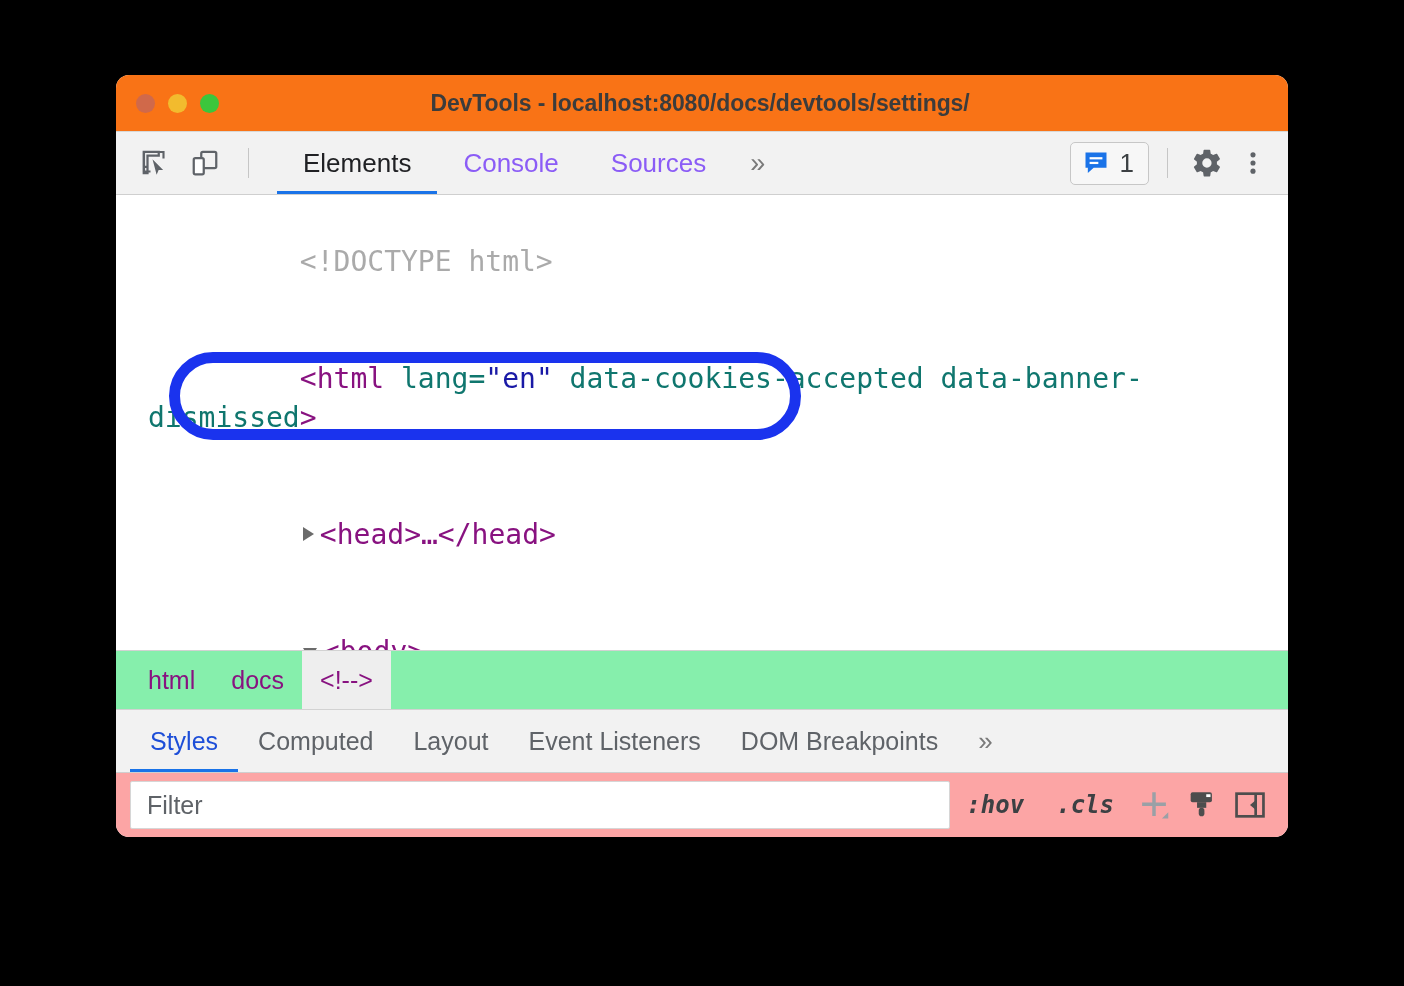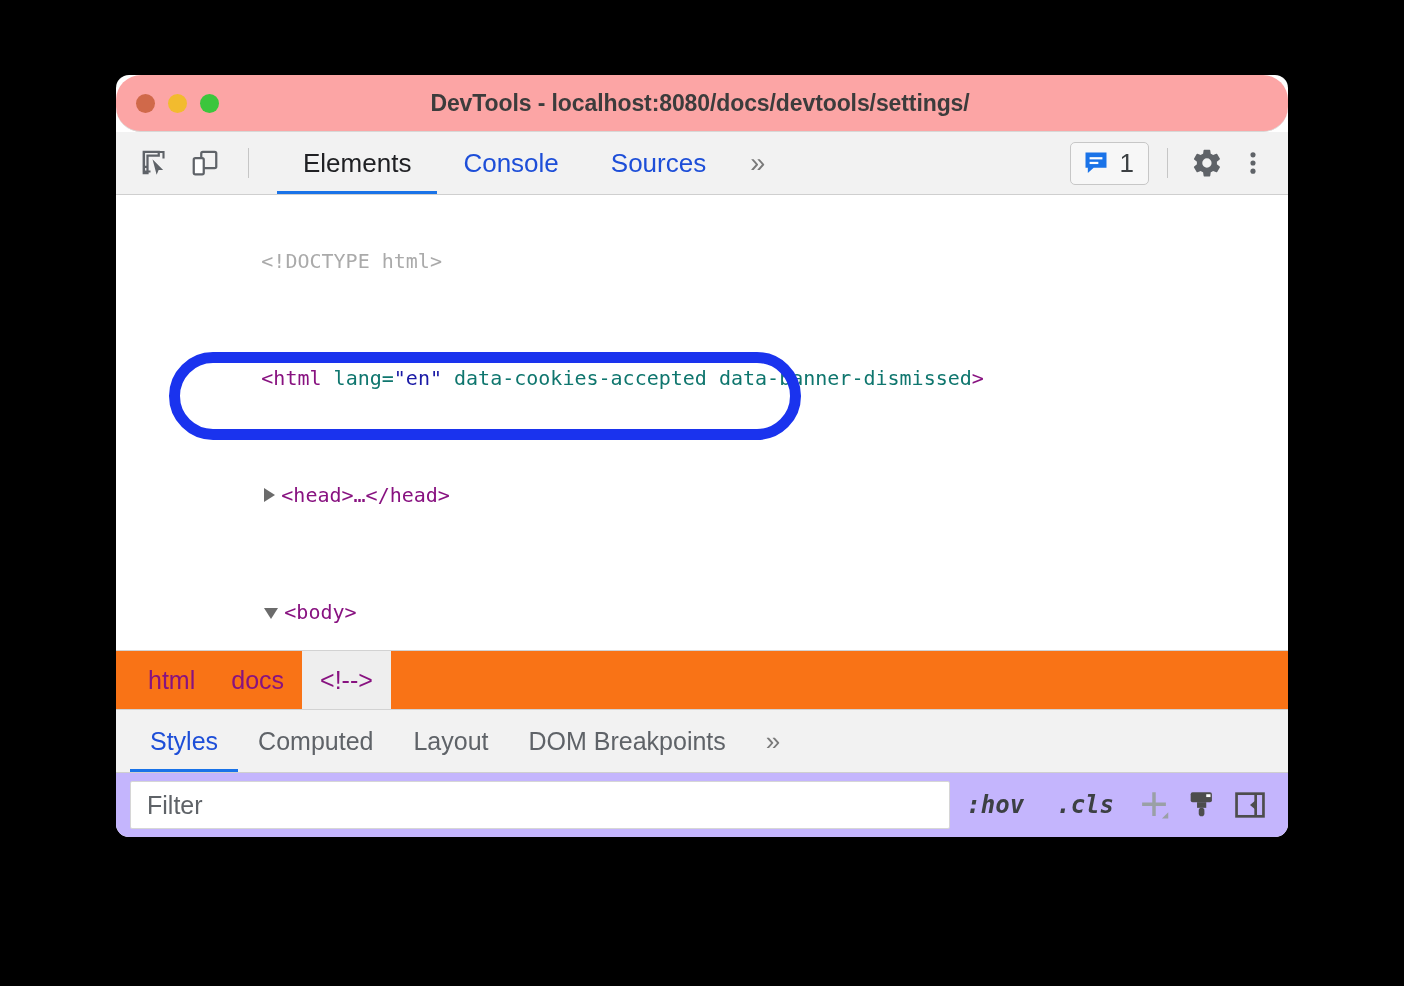--- a/index.html
+++ b/index.html
@@ -33,25 +33,24 @@
     overflow: hidden;
     display: flex;
     flex-direction: column;
   }
 
   
   .titlebar {
     position: relative;
     height: 56px;
     flex: 0 0 56px;
-    background: #fca5a5;
+    background: #f97316;
     border-bottom: 1px solid #d8d8d6;
     display: flex;
     align-items: center;
-    border-radius: 25px;
   }
   .traffic {
     position: absolute;
     left: 14px;
     top: 0;
     height: 56px;
     display: flex;
     align-items: center;
     gap: 13px;
     padding-left: 6px;
@@ -105,21 +104,21 @@
     align-items: stretch;
     height: 62px;
     margin-left: 6px;
   }
   .ptab {
     position: relative;
     display: flex;
     align-items: center;
     padding: 0 26px;
     font-size: 26px;
-    color: #1d4ed8;
+    color: #8b5cf6;
     cursor: pointer;
     white-space: nowrap;
   }
   .ptab.active { color: #202124; }
   .ptab.active::after {
     content: "";
     position: absolute;
     left: 0; right: 0; bottom: 0;
     height: 3px;
     background: #1a73e8;
@@ -149,21 +148,21 @@
     font-size: 26px;
     color: #3c4043;
   }
 
   
   .dom-tree {
     position: relative;
     flex: 1 1 auto;
     background: #ffffff;
     font-family: "DejaVu Sans Mono", monospace;
-    font-size: 20px;
+    font-size: 28px;
     line-height: 39px;
     color: #303030;
     padding: 8px 0 0 0;
     overflow: hidden;
     border-bottom: 1px solid #d2d2d2;
   }
   .node {
     position: relative;
     padding-left: 32px;
     white-space: pre-wrap;
@@ -193,21 +192,21 @@
 
   .c-doctype { color: #aaaaaa; }
   .c-tag     { color: #881280; }
   .c-attr    { color: #0f766e; }
   .c-val     { color: #1a1aa6; }
 
   
   .crumbs {
     flex: 0 0 58px;
     height: 58px;
-    background: #f97316;
+    background: #86efac;
     border-bottom: 1px solid #d2d2d2;
     display: flex;
     align-items: stretch;
     padding-left: 14px;
   }
   .crumb {
     display: flex;
     align-items: center;
     padding: 0 18px;
     font-size: 25px;
@@ -244,21 +243,21 @@
     left: 0; right: 0; bottom: 0;
     height: 3px;
     background: #1a73e8;
   }
   .stab.chevrons { font-size: 26px; color: #7a7a7a; }
 
   
   .filterbar {
     flex: 0 0 64px;
     height: 64px;
-    background: #c4b5fd;
+    background: #fca5a5;
     display: flex;
     align-items: center;
     padding: 0 14px 0 0;
   }
   .filter-input {
     flex: 1 1 auto;
     height: 46px;
     margin: 0 0 0 14px;
     border: 1px solid #d6d6d6;
     background: #ffffff;
@@ -410,20 +409,23 @@
       <div class="stab active">
         <span>Styles</span>
       </div>
       <div class="stab">
         <span>Computed</span>
       </div>
       <div class="stab">
         <span>Layout</span>
       </div>
       <div class="stab">
+        <span>Event Listeners</span>
+      </div>
+      <div class="stab">
         <span>DOM Breakpoints</span>
       </div>
       <div class="stab chevrons">
         <span>»</span>
       </div>
     </div>
 
     <div class="filterbar">
       <div class="filter-input">
         <span>Filter</span>

